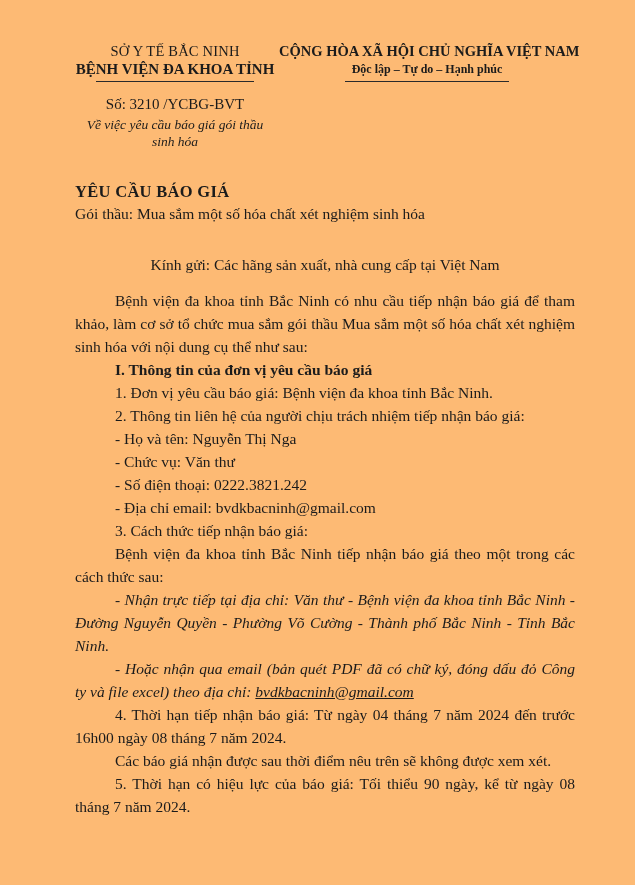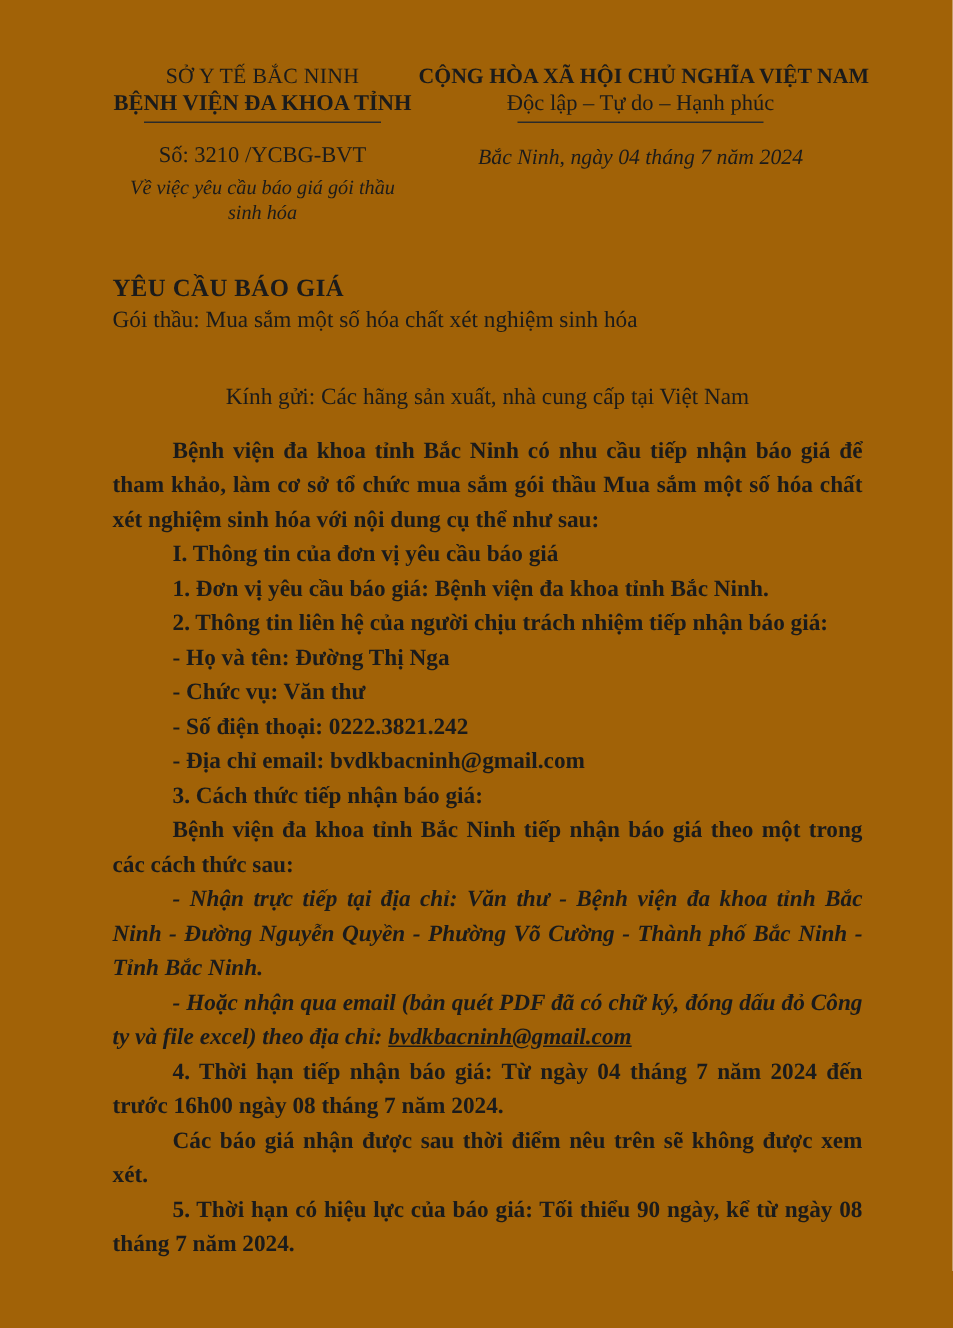--- a/index.html
+++ b/index.html
@@ -12,21 +12,21 @@
     height: 885px;
     overflow: hidden;
     color: #1b1b1b;
     font-family: "Liberation Serif", "DejaVu Serif", serif;
   }
   .page {
     box-sizing: border-box;
     width: 635px;
     height: 885px;
     padding: 42px 60px 0 75px;
-    background: #a16207;
+    background: #fdba74;
   }
   
   .hdr {
     display: flex;
     justify-content: space-between;
     align-items: flex-start;
   }
   .hdr-left {
     width: 200px;
     text-align: center;
@@ -67,22 +67,22 @@
     margin-top: 2px;
   }
   .motto-country {
     font-size: 14.5px;
     font-weight: bold;
     line-height: 18px;
     white-space: nowrap;
     text-align: center;
   }
   .motto-line {
-    font-size: 15px;
-    font-weight: normal;
+    font-size: 12px;
+    font-weight: bold;
     line-height: 18px;
   }
   .date-line {
     font-size: 14.5px;
     font-style: italic;
     margin-top: 15px;
   }
   
   .title-block {
     text-align: left;
@@ -107,21 +107,20 @@
   
   .body-text {
     margin-top: 15px;
   }
   .body-p {
     margin: 0;
     font-size: 15.5px;
     line-height: 23px;
     text-align: justify;
     text-indent: 40px;
-    font-weight: bold;
   }
   .bold   { font-weight: bold; }
   .italic { font-style: italic; }
   .email-underline {
     text-decoration: underline;
     color: inherit;
     cursor: pointer;
   }
 </style>
 </head>
@@ -137,37 +136,36 @@
       <div class="doc-number">Số: 3210 /YCBG-BVT</div>
       <div class="doc-subject">
         <div>Về việc yêu cầu báo giá gói thầu</div>
         <div>sinh hóa</div>
       </div>
     </div>
     <div class="hdr-right">
       <div class="motto-country">CỘNG HÒA XÃ HỘI CHỦ NGHĨA VIỆT NAM</div>
       <div class="motto-line">Độc lập – Tự do – Hạnh phúc</div>
       <hr class="rule rule-right">
-      <div class="date-line">Bắc Ninh, ngày 04 tháng 7 năm 2024</div>
     </div>
   </div>
 
   <div class="title-block">
     <div class="doc-title">YÊU CẦU BÁO GIÁ</div>
     <div class="doc-subtitle">Gói thầu: Mua sắm một số hóa chất xét nghiệm sinh hóa</div>
   </div>
 
   <div class="salutation">Kính gửi: Các hãng sản xuất, nhà cung cấp tại Việt Nam</div>
 
   <div class="body-text">
     <p class="body-p">Bệnh viện đa khoa tỉnh Bắc Ninh có nhu cầu tiếp nhận báo giá để tham khảo, làm cơ sở tổ chức mua sắm gói thầu Mua sắm một số hóa chất xét nghiệm sinh hóa với nội dung cụ thể như sau:</p>
     <p class="body-p bold">I. Thông tin của đơn vị yêu cầu báo giá</p>
     <p class="body-p">1. Đơn vị yêu cầu báo giá: Bệnh viện đa khoa tỉnh Bắc Ninh.</p>
     <p class="body-p">2. Thông tin liên hệ của người chịu trách nhiệm tiếp nhận báo giá:</p>
-    <p class="body-p">- Họ và tên: Đường Thị Nga</p>
+    <p class="body-p">- Họ và tên: Nguyễn Thị Nga</p>
     <p class="body-p">- Chức vụ: Văn thư</p>
     <p class="body-p">- Số điện thoại: 0222.3821.242</p>
     <p class="body-p">- Địa chỉ email: bvdkbacninh@gmail.com</p>
     <p class="body-p">3. Cách thức tiếp nhận báo giá:</p>
     <p class="body-p">Bệnh viện đa khoa tỉnh Bắc Ninh tiếp nhận báo giá theo một trong các cách thức sau:</p>
     <p class="body-p italic">- Nhận trực tiếp tại địa chỉ: Văn thư - Bệnh viện đa khoa tỉnh Bắc Ninh - Đường Nguyễn Quyền - Phường Võ Cường - Thành phố Bắc Ninh - Tỉnh Bắc Ninh.</p>
     <p class="body-p italic"><span>- Hoặc nhận qua email (bản quét PDF đã có chữ ký, đóng dấu đỏ Công ty và file excel) theo địa chỉ: </span><a class="email-underline">bvdkbacninh@gmail.com</a></p>
     <p class="body-p">4. Thời hạn tiếp nhận báo giá: Từ ngày 04 tháng 7 năm 2024 đến trước 16h00 ngày 08 tháng 7 năm 2024.</p>
     <p class="body-p">Các báo giá nhận được sau thời điểm nêu trên sẽ không được xem xét.</p>
     <p class="body-p">5. Thời hạn có hiệu lực của báo giá: Tối thiểu 90 ngày, kể từ ngày 08 tháng 7 năm 2024.</p>

